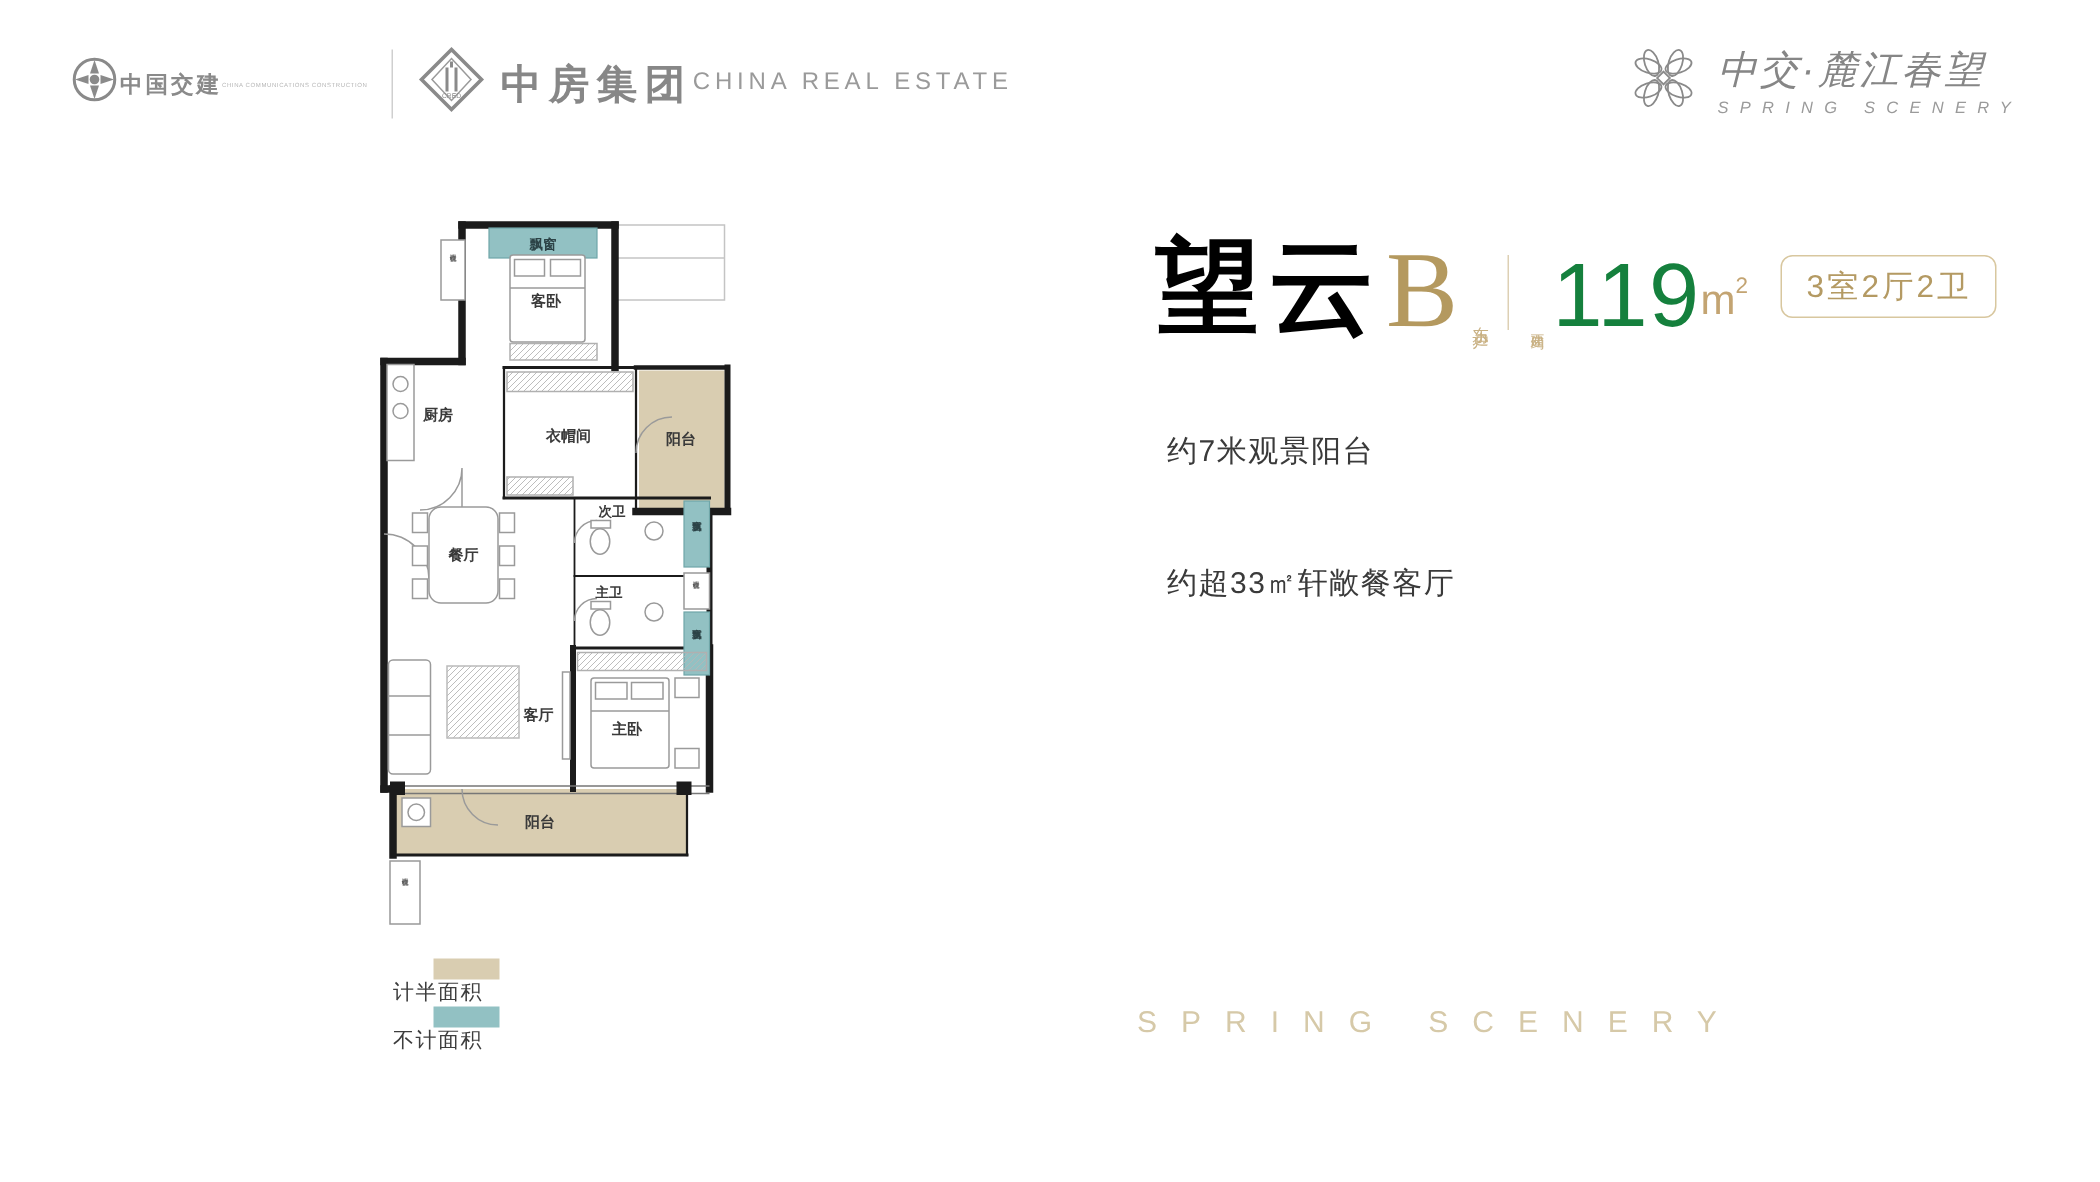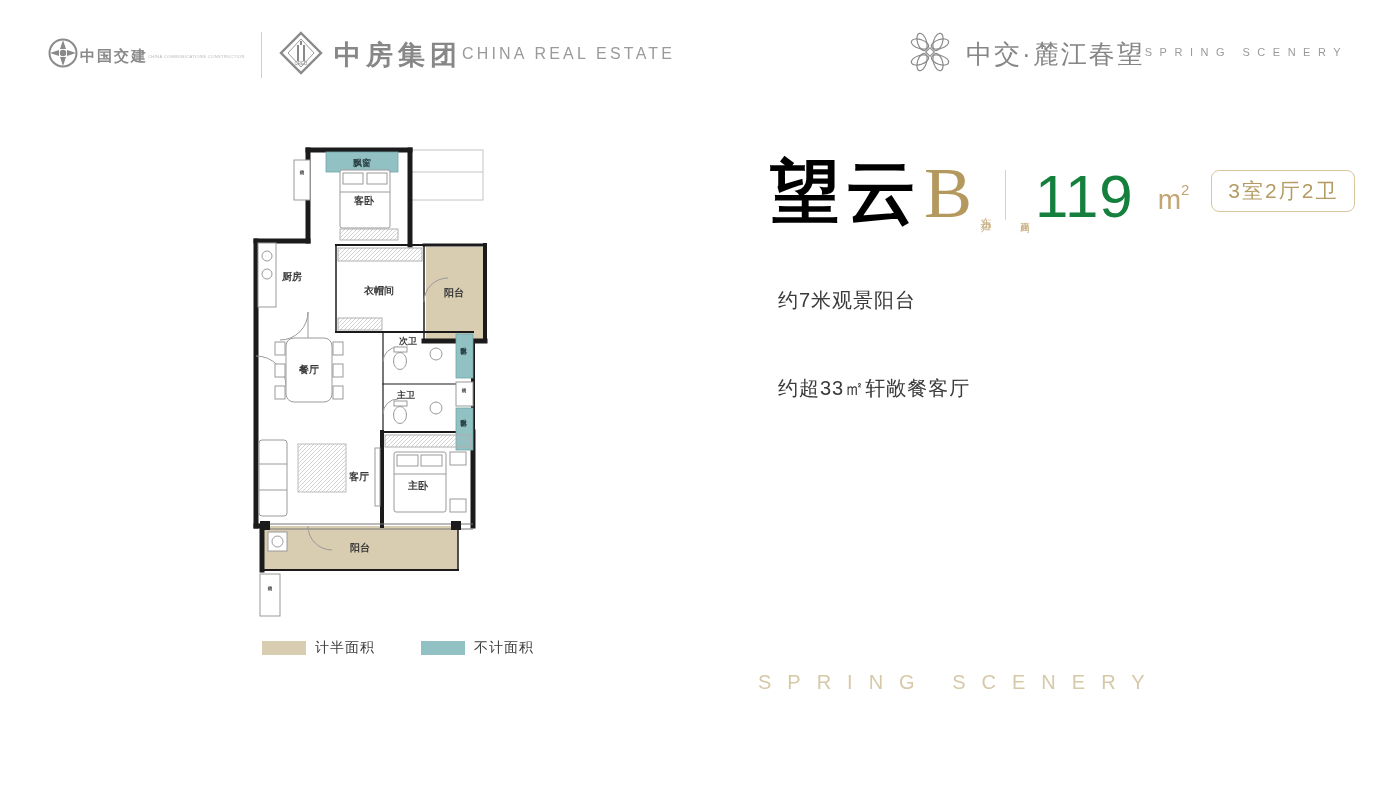--- a/index.html
+++ b/index.html
@@ -10,43 +10,43 @@
   .hdr-left{position:absolute;left:46px;top:30px;display:flex;align-items:center;}
   .ccc{display:flex;align-items:center;}
   .ccc-name{font-size:15px;font-weight:bold;color:#8a8a8a;letter-spacing:2px;margin-top:2px;}
   .ccc-sub{font-size:4px;color:#b5b5b5;letter-spacing:.4px;margin-top:2px;white-space:nowrap;}
   .hdr-div{width:1px;height:46px;background:#cfcfcf;margin:0 16px;}
   .cre{display:flex;align-items:center;}
   .cre-text{display:flex;margin-left:10px;}
   .cre-name{font-size:27px;font-weight:bold;color:#878787;letter-spacing:5px;line-height:28px;}
   .cre-sub{font-size:16px;color:#9a9a9a;letter-spacing:3.2px;margin-top:4px;}
   .hdr-right{position:absolute;right:52px;top:28px;display:flex;align-items:center;}
-  .brand-text{display:flex;flex-direction:row;margin-left:12px;}
+  .brand-text{display:flex;flex-direction:column;margin-left:12px;font-style:italic;}
   .brand-name{font-size:26px;color:#868686;letter-spacing:2px;line-height:28px;}
   .brand-sub{font-size:11px;color:#9a9a9a;letter-spacing:7.5px;margin-top:6px;}
 
   
   .title-row{position:absolute;left:770px;top:150px;display:flex;align-items:flex-end;height:78px;}
   .unit-zh{font-size:70px;font-weight:bold;color:#000000;letter-spacing:6px;line-height:70px;font-family:"Liberation Serif","DejaVu Serif",serif;}
   .unit-letter{font-size:72px;color:#b4995f;line-height:70px;font-family:"Liberation Serif","DejaVu Serif",serif;margin-left:2px;}
   .v-note{writing-mode:vertical-rl;font-size:11px;color:#c9b183;letter-spacing:2px;margin:4px 0 14px 6px;}
   .t-div{width:1px;height:50px;background:#ddd0b4;margin:0 12px 8px 12px;}
   .v-prefix{writing-mode:vertical-rl;font-size:9px;color:#c9b183;letter-spacing:1px;margin:0 4px 10px 0;}
   .area-num{font-size:60px;color:#15803d;line-height:62px;letter-spacing:1px;}
-  .area-unit{font-size:28px;color:#c3a472;line-height:56px;margin-left:24px;}
+  .area-unit{font-size:28px;color:#c3a472;line-height:56px;}
   .area-exp{font-size:15px;color:#c3a472;vertical-align:14px;}
   .badge{margin:0 0 16px 22px;border:1.5px solid #d8c79f;border-radius:8px;color:#b49a63;font-size:21px;letter-spacing:2px;padding:6px 16px;white-space:nowrap;}
 
   
   .hl{position:absolute;left:778px;font-size:20px;color:#3a3a3a;letter-spacing:1px;}
   .hl-1{top:287px;}
   .hl-2{top:375px;}
 
   
-  .legend{position:absolute;left:262px;top:639px;display:flex;align-items:center;}
+  .legend{position:absolute;left:262px;top:639px;display:flex;align-items:center;flex-direction:column;}
   .sw{width:44px;height:14px;margin-right:9px;}
   .lg-label{font-size:14px;color:#3d3d3d;margin-right:46px;letter-spacing:1px;}
   .disclaimer{position:absolute;left:192px;top:681px;font-size:13px;color:#606060;letter-spacing:.5px;}
   .watermark{position:absolute;left:758px;top:671px;font-size:20px;color:#d6c9a8;letter-spacing:16px;white-space:nowrap;}
 
   svg text{font-family:"Liberation Sans","DejaVu Sans",sans-serif;}
   .room-lb{fill:#3a3a3a;font-weight:bold;}
   .v-lb{fill:#555;}
 </style>
 </head>

